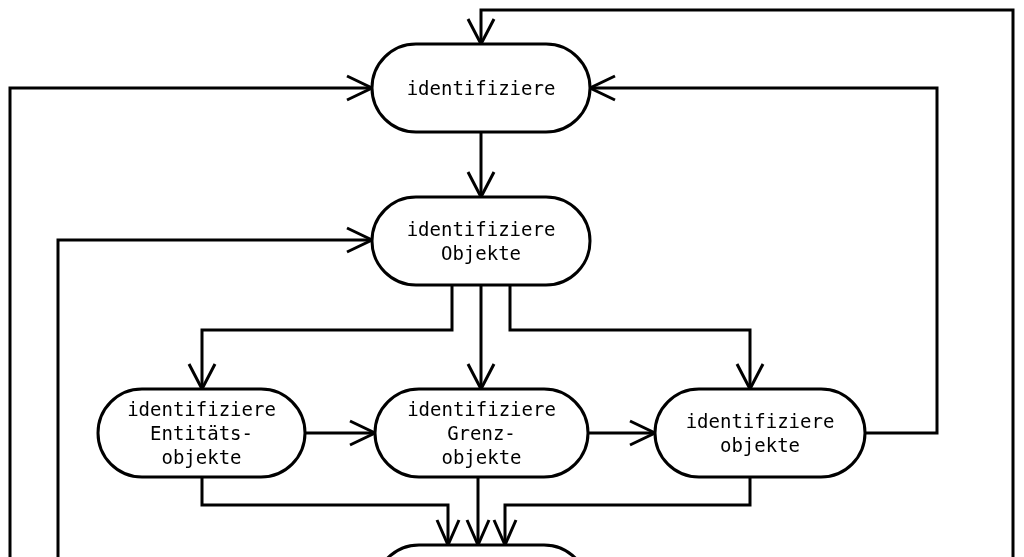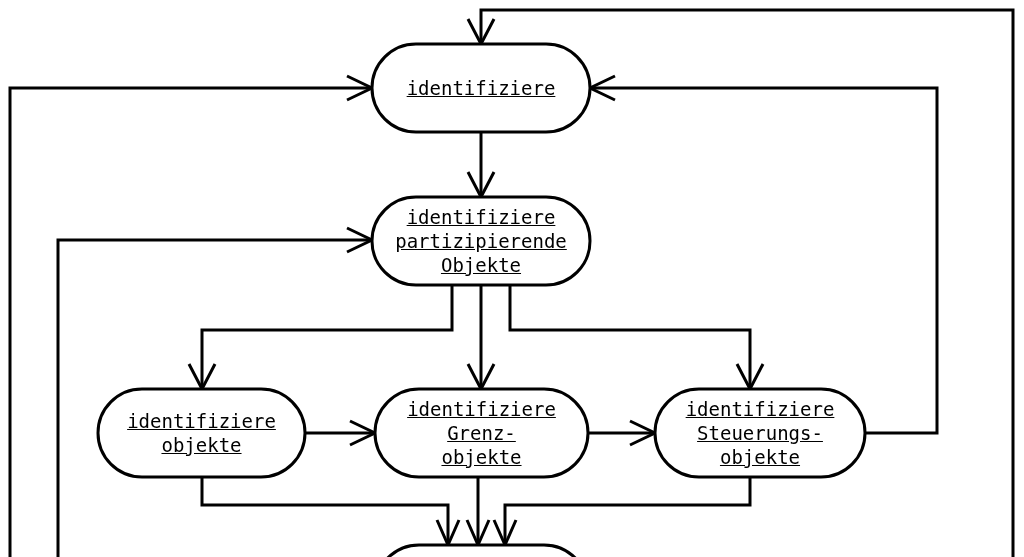--- a/index.html
+++ b/index.html
@@ -51,21 +51,20 @@
     flex-direction: column;
     align-items: center;
     justify-content: center;
     text-align: center;
     font-family: "DejaVu Sans Mono", monospace;
     font-size: 19px;
     line-height: 24px;
     color: #000000;
     white-space: pre;
     pointer-events: none;
-    text-decoration: underline;
   }
   .node-label span {
     display: block;
   }
 </style>
 </head>
 <body>
 
 <div id="diagram-root">
 
@@ -149,34 +148,33 @@
     <rect class="node-shape" x="375" y="545" width="213" height="88" rx="44" ry="44"></rect>
 
   </svg>
 
   <div class="node-label" style="left:372px; top:44px; width:218px; height:88px;">
     <span>identifiziere</span>
   </div>
 
   <div class="node-label" style="left:372px; top:197px; width:218px; height:88px;">
     <span>identifiziere</span>
-    <span>partizipierende</span>
     <span>Objekte</span>
   </div>
 
   <div class="node-label" style="left:98px; top:389px; width:207px; height:88px;">
     <span>identifiziere</span>
+    <span>Entitäts-</span>
     <span>objekte</span>
   </div>
 
   <div class="node-label" style="left:375px; top:389px; width:213px; height:88px;">
     <span>identifiziere</span>
     <span>Grenz-</span>
     <span>objekte</span>
   </div>
 
   <div class="node-label" style="left:655px; top:389px; width:210px; height:88px;">
     <span>identifiziere</span>
-    <span>Steuerungs-</span>
     <span>objekte</span>
   </div>
 
 </div>
 
 </body></html>

